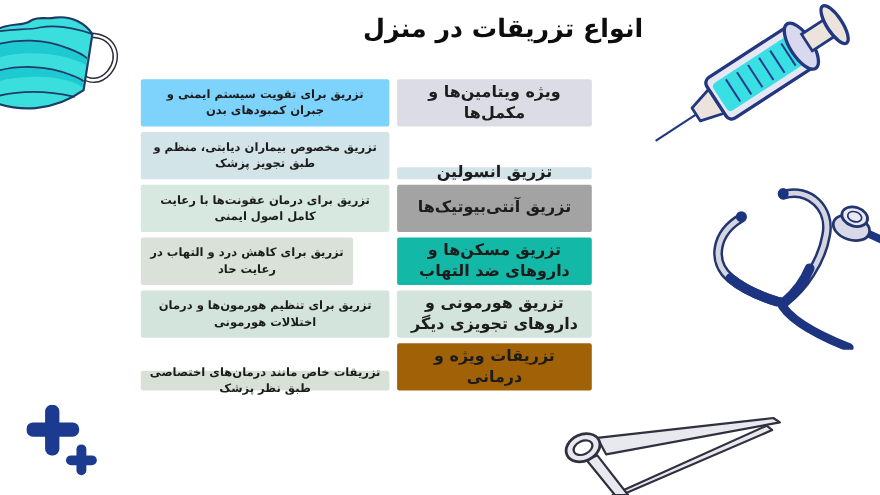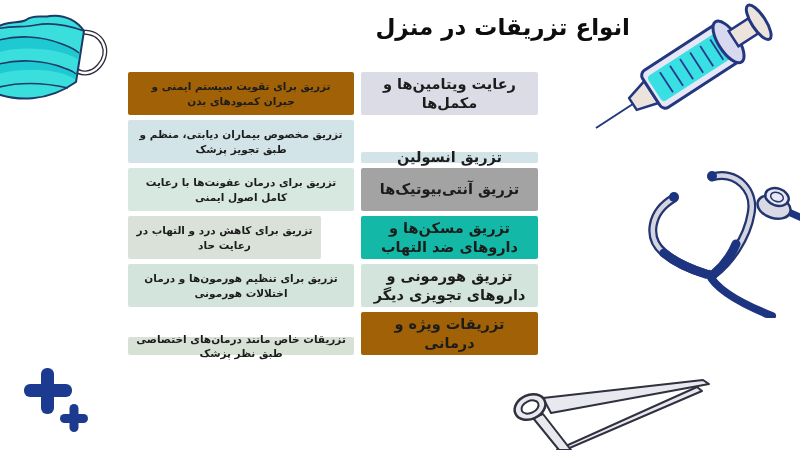--- a/index.html
+++ b/index.html
@@ -3,21 +3,21 @@
 <meta charset="utf-8">
 <style>
   html,body{margin:0;padding:0;}
   body{
     width:800px;height:450px;position:relative;overflow:hidden;
     background:#ffffff;
     font-family:"DejaVu Sans",sans-serif;
   }
   .title{
     position:absolute;top:14px;left:330px;width:300px;
-    text-align:right;direction:rtl;
+    text-align:left;direction:rtl;
     font-size:23px;font-weight:bold;color:#0d0d0d;
   }
   .inj-table{
     position:absolute;top:72px;left:128px;width:410px;
     direction:rtl;
     display:flex;flex-direction:column;gap:5px;
   }
   .inj-row{display:flex;gap:7px;height:43px;}
   .cell{
     display:flex;align-items:center;justify-content:center;
@@ -42,22 +42,22 @@
   .svg-plus{left:24px;top:368px;}
 </style>
 </head>
 <body>
 
 <div class="title">انواع تزریقات در منزل</div>
 
 <div class="inj-table">
 
   <div class="inj-row">
-    <div class="cell cat" style="background-color: rgb(220, 220, 230);">رعایت ویتامین‌ها و مکمل‌ها</div>
-    <div class="cell desc" style="background-color: #a16207;">تزریق برای تقویت سیستم ایمنی و جبران کمبودهای بدن</div>
+    <div class="cell cat" style="background-color: rgb(220, 220, 230);">ویژه ویتامین‌ها و مکمل‌ها</div>
+    <div class="cell desc" style="background-color: #7dd3fc;">تزریق برای تقویت سیستم ایمنی و جبران کمبودهای بدن</div>
   </div>
 
   <div class="inj-row">
     <div class="cell cat" style="background-color: rgb(211, 228, 233); margin-top: 32px;">تزریق انسولین</div>
     <div class="cell desc" style="background-color: rgb(211, 228, 233);">تزریق مخصوص بیماران دیابتی، منظم و طبق تجویز پزشک</div>
   </div>
 
   <div class="inj-row">
     <div class="cell cat" style="background-color: #a3a3a3;">تزریق آنتی‌بیوتیک‌ها</div>
     <div class="cell desc" style="background-color: rgb(214, 232, 224);">تزریق برای درمان عفونت‌ها با رعایت کامل اصول ایمنی</div>

